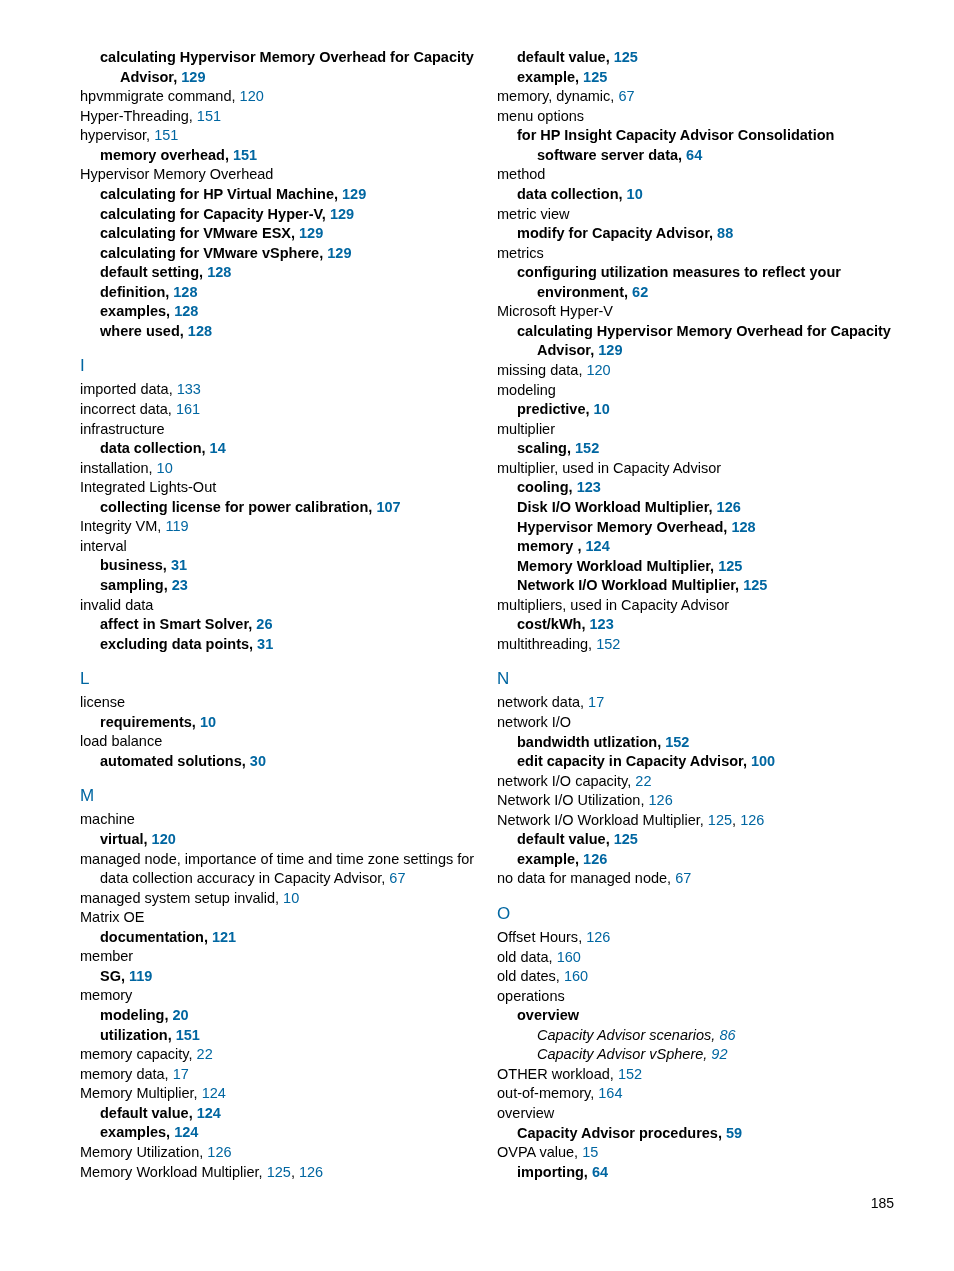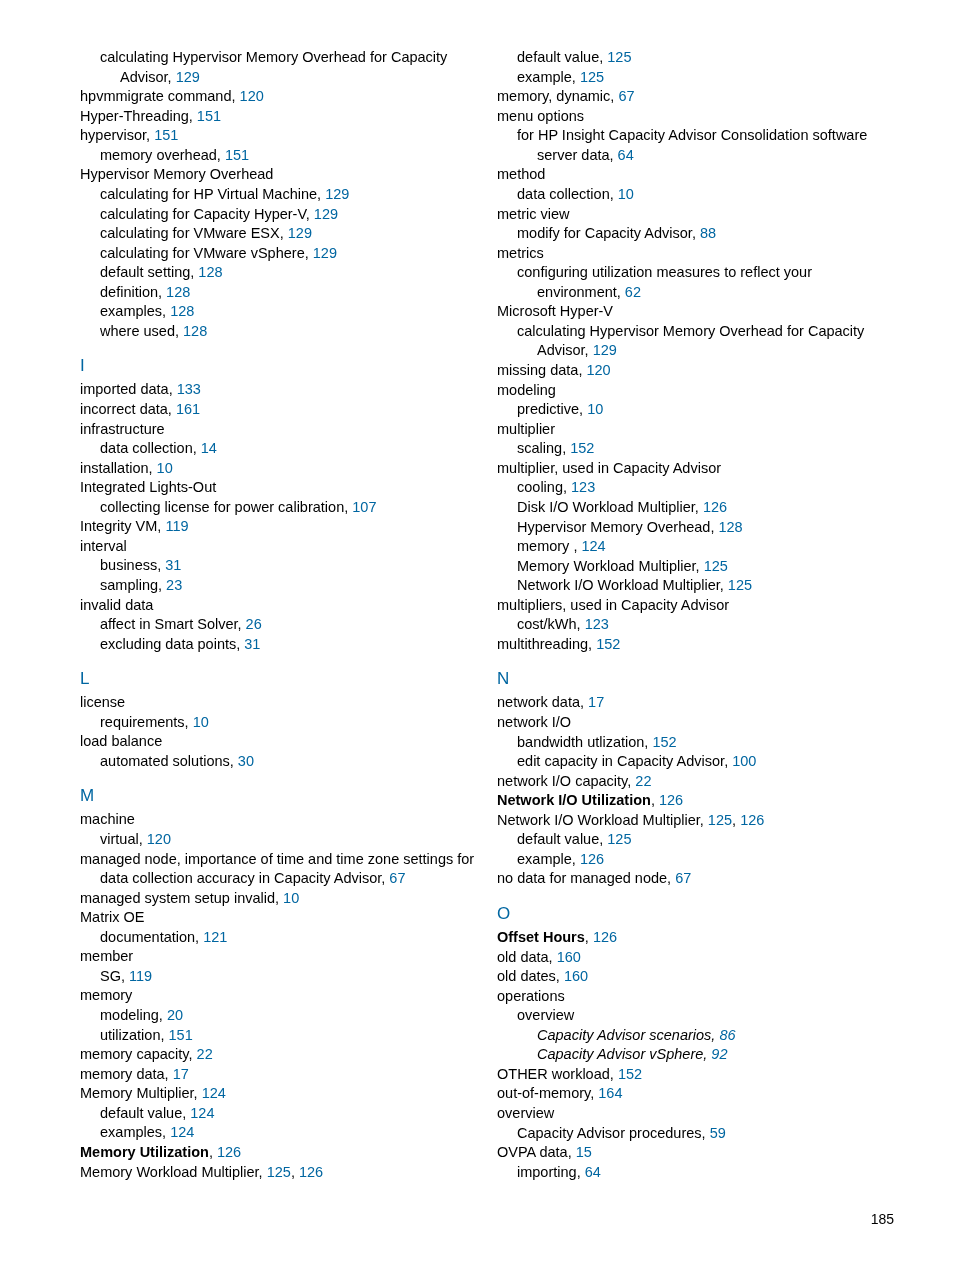--- a/index.html
+++ b/index.html
@@ -18,37 +18,37 @@
     gap: 20px;
   }
   .col {
     flex: 1;
     min-width: 0;
   }
   .entry {
     margin: 0;
   }
   .lvl1 { padding-left: 20px; text-indent: -20px; }
-  .lvl2 { padding-left: 40px; text-indent: -20px; }
+  .lvl2 { padding-left: 40px; text-indent: -20px; font-weight: bold; }
   .lvl3 { padding-left: 60px; text-indent: -20px; font-style: italic; }
-  .bold { font-weight: bold; }
+  .bold { font-weight: normal; }
   .section-head {
     color: #0066a1;
     font-weight: normal;
     font-size: 17px;
     margin-top: 14px;
     margin-bottom: 2px;
   }
   a.page {
     color: #0066a1;
     text-decoration: none;
   }
   .pagenum {
     text-align: right;
-    margin-top: 28px;
+    margin-top: 12px;
     font-size: 14px;
   }
 </style>
 </head>
 <body>
 
 <div class="columns">
   <div class="col" id="col-0">
       <p class="entry lvl2"><span>calculating Hypervisor Memory Overhead for Capacity Advisor,</span> <a class="page" href="#">129</a></p>
       <p class="entry lvl1"><span>hpvmmigrate command,</span> <a class="page" href="#">120</a></p>
@@ -149,18 +149,18 @@
       <p class="entry lvl1"><span>old data,</span> <a class="page" href="#">160</a></p>
       <p class="entry lvl1"><span>old dates,</span> <a class="page" href="#">160</a></p>
       <p class="entry lvl1"><span>operations</span></p>
       <p class="entry lvl2"><span>overview</span></p>
       <p class="entry lvl3"><span>Capacity Advisor scenarios,</span> <a class="page" href="#">86</a></p>
       <p class="entry lvl3"><span>Capacity Advisor vSphere,</span> <a class="page" href="#">92</a></p>
       <p class="entry lvl1"><span>OTHER workload,</span> <a class="page" href="#">152</a></p>
       <p class="entry lvl1"><span>out-of-memory,</span> <a class="page" href="#">164</a></p>
       <p class="entry lvl1"><span>overview</span></p>
       <p class="entry lvl2"><span>Capacity Advisor procedures,</span> <a class="page" href="#">59</a></p>
-      <p class="entry lvl1"><span>OVPA data,</span> <a class="page" href="#">15</a></p>
+      <p class="entry lvl1"><span>OVPA value,</span> <a class="page" href="#">15</a></p>
       <p class="entry lvl2"><span>importing,</span> <a class="page" href="#">64</a></p>
     </div>
 </div>
 
 <div class="pagenum">185</div>
 
 </body></html>

